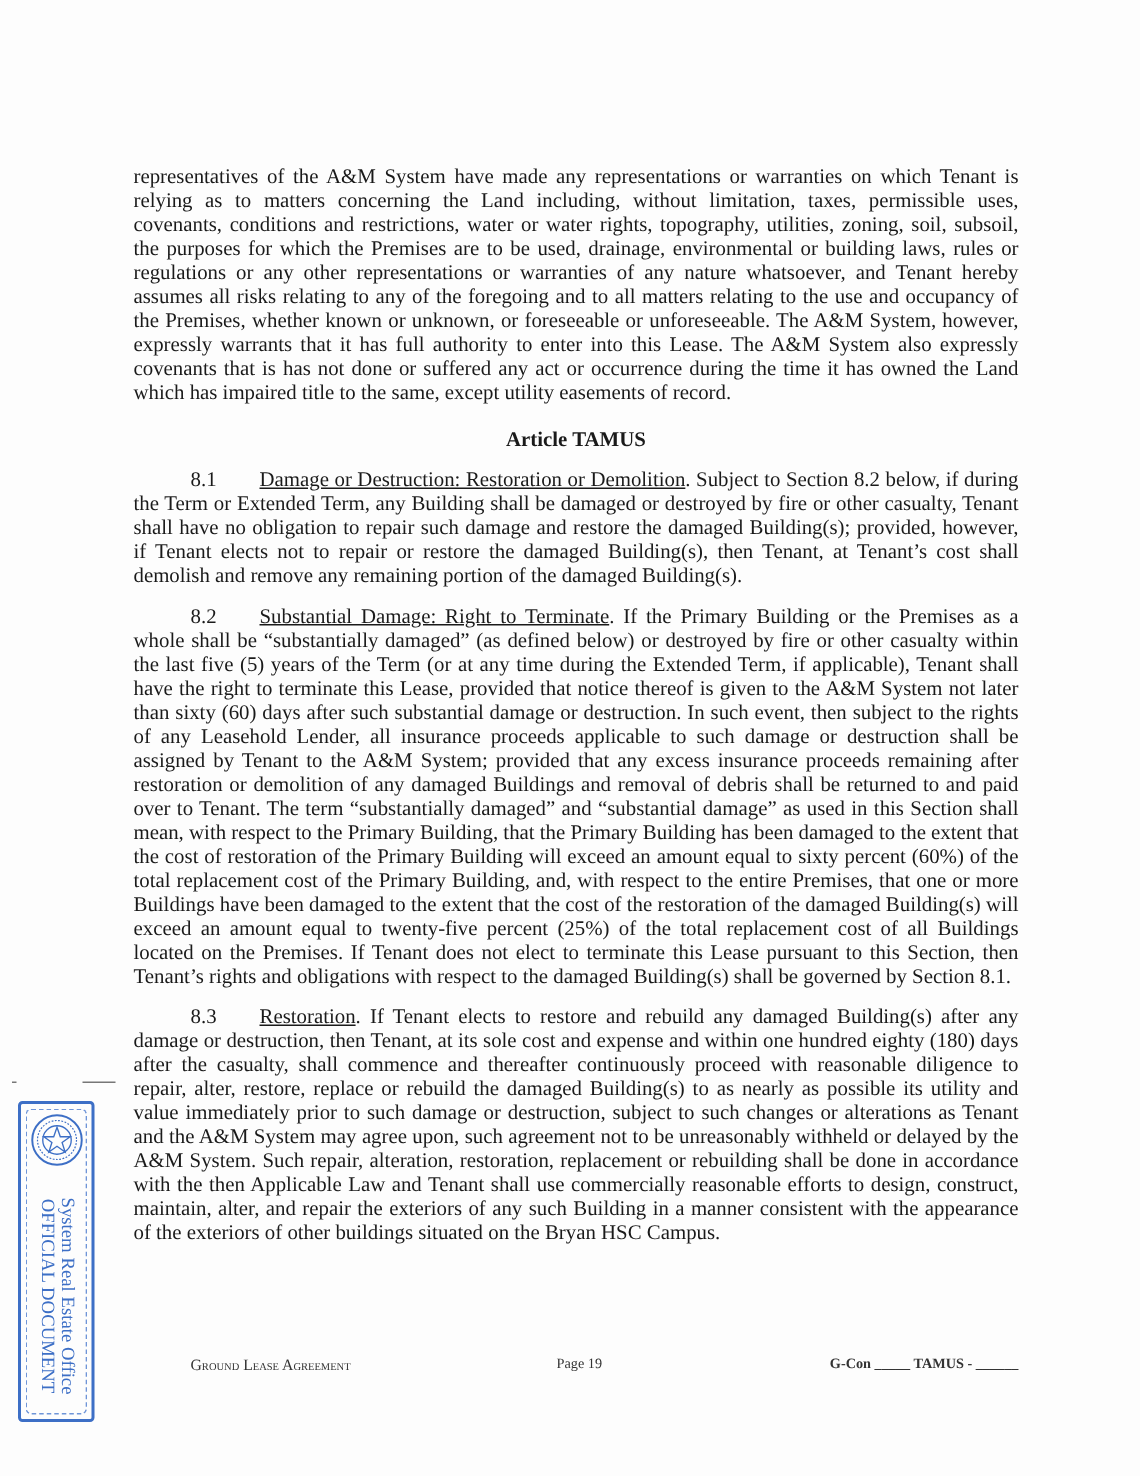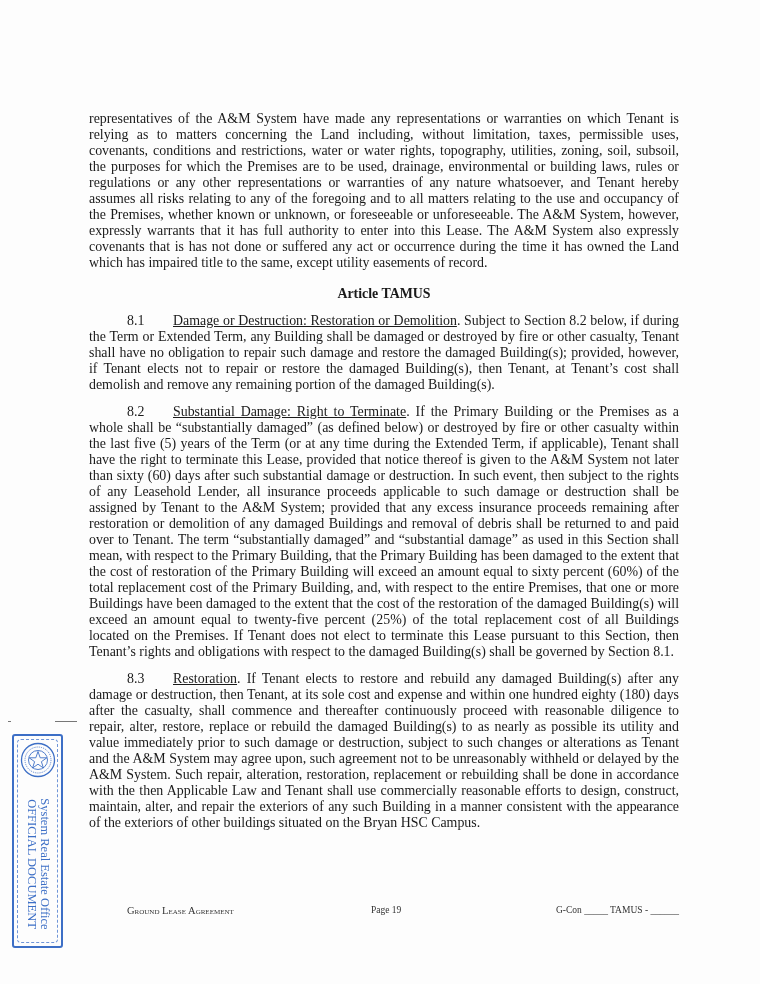--- a/index.html
+++ b/index.html
@@ -25,21 +25,21 @@
   }
   .article .sub {
     font-variant: small-caps; text-decoration: underline;
   }
   .footer {
     position: absolute; top: 905px; left: 89px; width: 590px; height: 14px;
     font-size: 9.5px; font-family: "Liberation Serif", serif; color: #333;
   }
   .footer .left { position: absolute; left: 2px; font-variant: small-caps; font-size: 10.5px; margin-left: 36px; }
   .footer .center { position: absolute; left: 282px; }
-  .footer .right { position: absolute; right: 0; }
+  .footer .right { position: absolute; right: 0; font-weight: bold; }
   .stamp {
     position: absolute; left: 12px; top: 734px; width: 51px; height: 214px;
     border: 2px solid #3d6fc6; border-radius: 3px; box-sizing: border-box;
     color: #3d6fc6;
   }
   .stamp::before {
     content: ""; position: absolute; left: 3px; top: 3px; right: 3px; bottom: 3px;
     border: 1px dashed #6f95d8; border-radius: 4px;
   }
   .seal {

